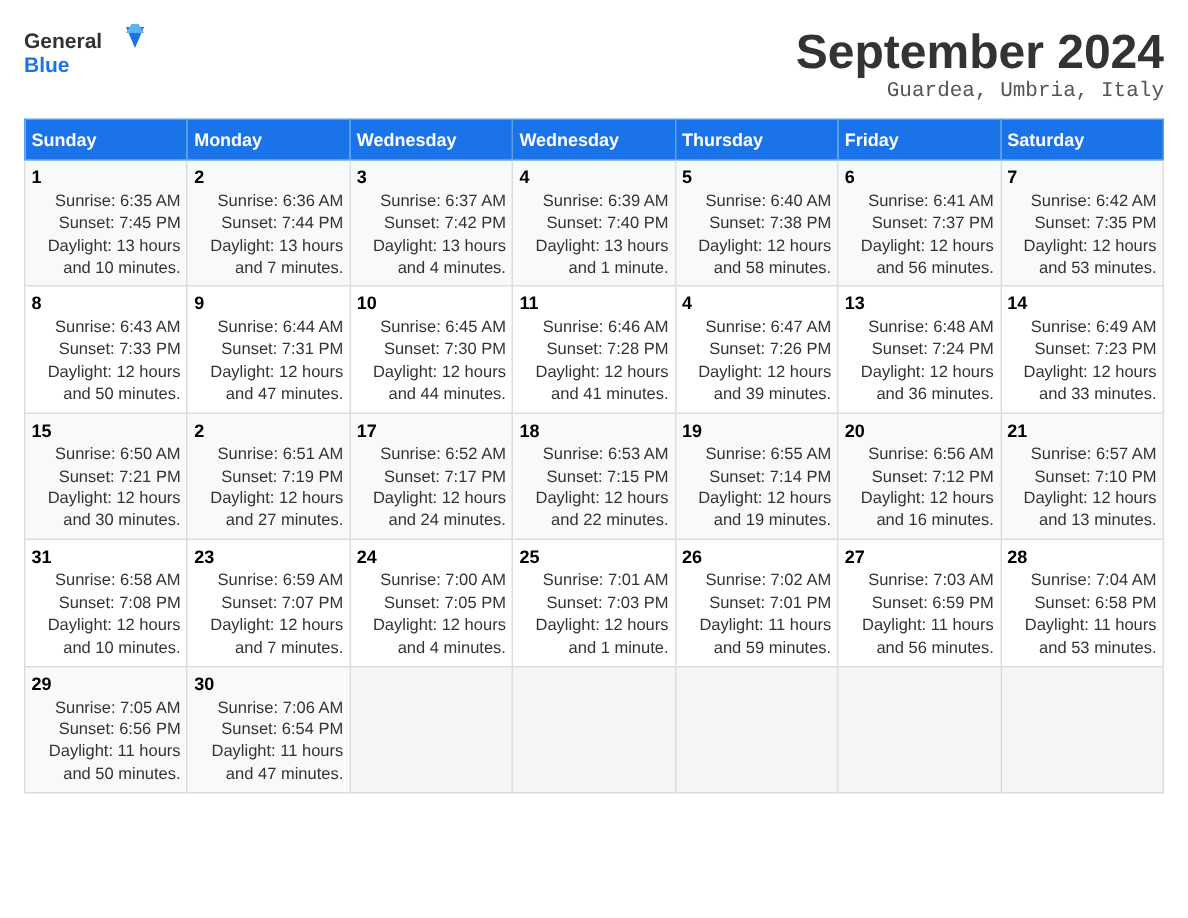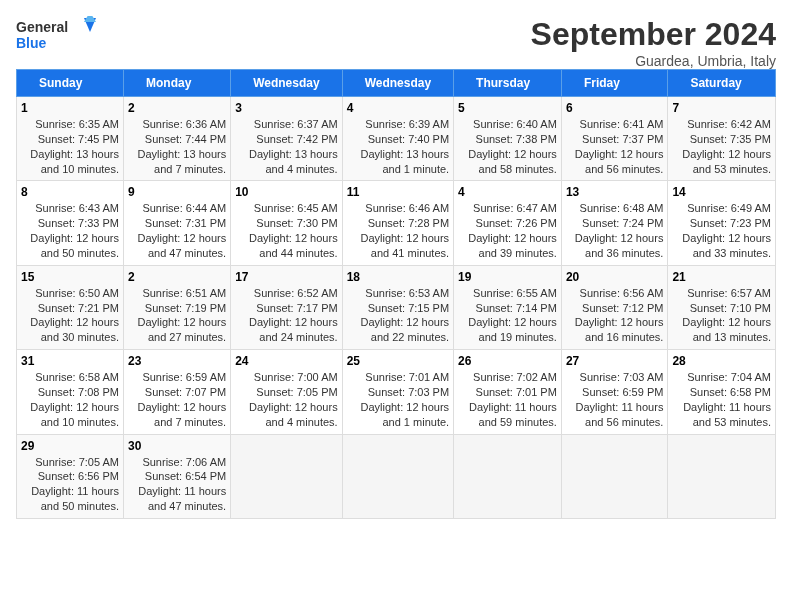--- a/index.html
+++ b/index.html
@@ -7,47 +7,49 @@
       font-family: Arial, sans-serif;
       background: #fff;
       width: 792px;
       min-height: 612px;
       padding: 16px;
     }
     .header {
       display: flex;
       justify-content: space-between;
       align-items: flex-start;
+      margin-bottom: 10px;
     }
     .logo {
       display: flex;
       align-items: center;
       gap: 4px;
     }
     .title-block { text-align: right; }
     .month-title {
       font-size: 32px;
       font-weight: bold;
       color: #333;
     }
     .subtitle {
       font-size: 14px;
       color: #555;
+      font-family: Liberation Mono, monospace;
     }
     table {
       width: 100%;
       border-collapse: collapse;
       font-size: 11px;
     }
     thead tr {
       background-color: #1a73e8;
       color: #fff;
     }
     thead th {
-      padding: 6px 22px;
+      padding: 6px 4px;
       text-align: left;
       font-weight: bold;
       font-size: 12px;
       border: 1px solid #5a9fe8;
     }
     tbody tr {
       border: 1px solid #ccc;
     }
     tbody td {
       vertical-align: top;

